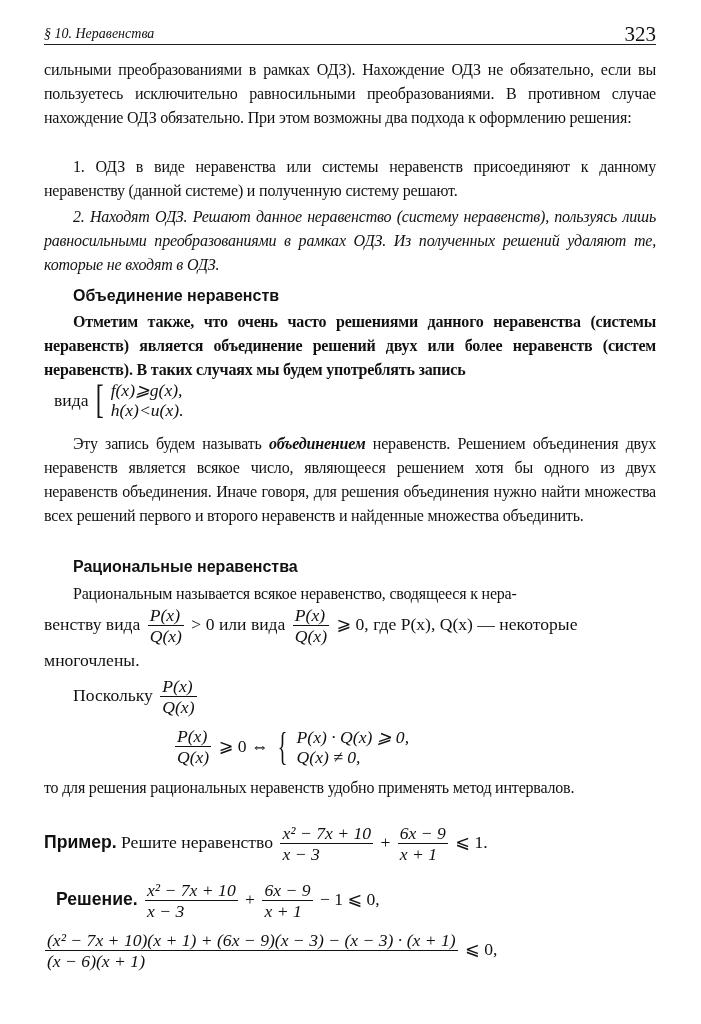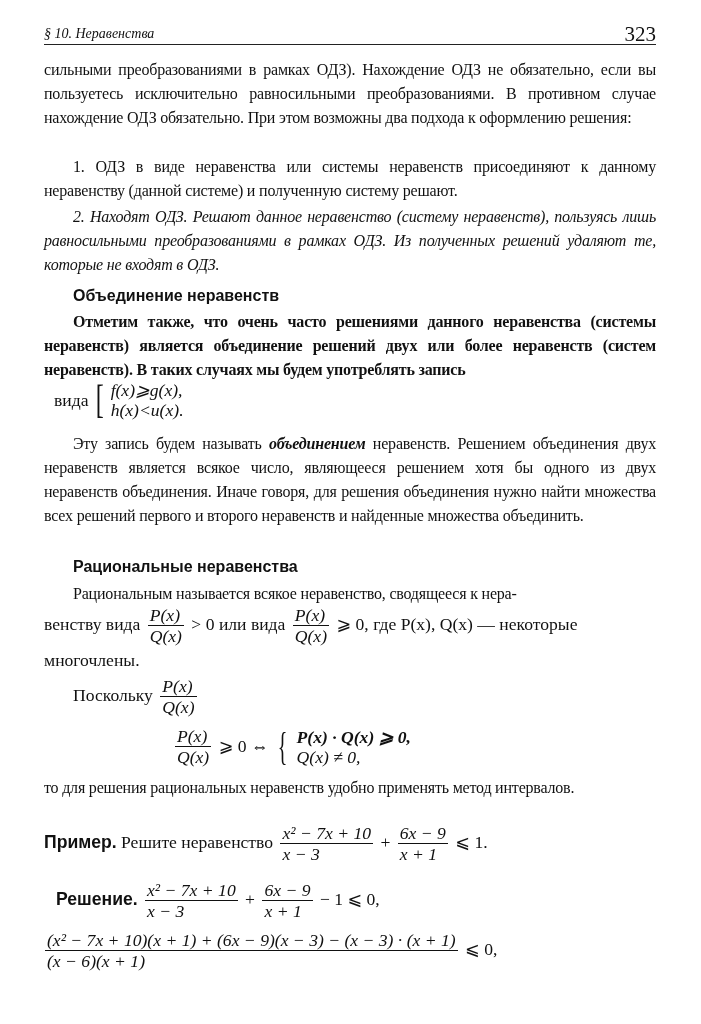--- a/index.html
+++ b/index.html
@@ -72,21 +72,21 @@
   <div class="abs" style="left:29px; top:676px;">
     <span>Поскольку</span>
     <span class="frac m"><span class="num">P(x)</span><span class="den">Q(x)</span></span>
   </div>
 
   <div class="abs" style="left:128px; top:726px;">
     <span class="frac m"><span class="num">P(x)</span><span class="den">Q(x)</span></span>
     <span style="vertical-align:middle;">⩾ 0 ⇔</span>
     <span class="bracket" style="transform:scaleX(0.5);">{</span>
     <span class="sys m">
-      <span style="display:block;font-weight:bold;">P(x) · Q(x) ⩾ 0,</span>
+      <span style="display:block;">P(x) · Q(x) ⩾ 0,</span>
       <span style="display:block;">Q(x) ≠ 0,</span>
     </span>
   </div>
 
   <div class="p" style="top:776px;">то для решения рациональных неравенств удобно применять метод интервалов.</div>
 
   <div class="abs" style="left:0; top:823px;">
     <span class="bold-sans">Пример.</span>
     <span>Решите неравенство</span>
     <span class="frac m"><span class="num">x² − 7x + 10</span><span class="den">x − 3</span></span>

